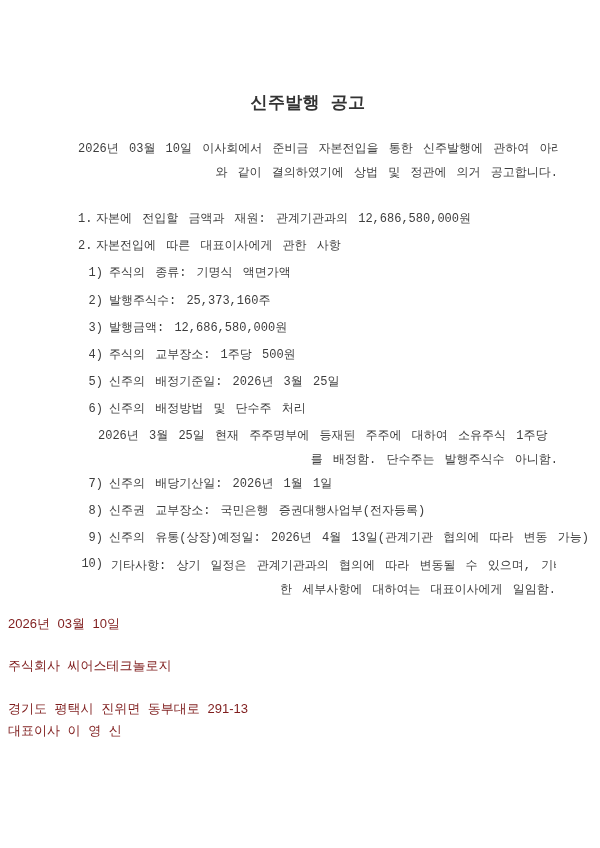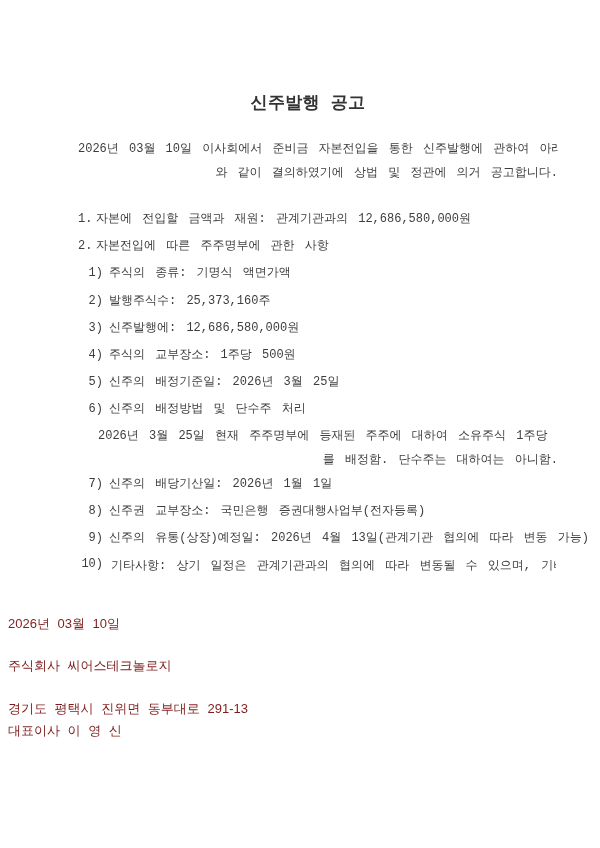--- a/index.html
+++ b/index.html
@@ -53,56 +53,56 @@
     <span class="nline">와 같이 결의하였기에 상법 및 정관에 의거 공고합니다.</span>
   </div>
 
   <div class="block body-left row" style="top:198px">
     <span class="item-no">1.</span>
     <span class="sub-text">자본에 전입할 금액과 재원: 관계기관과의 12,686,580,000원</span>
   </div>
 
   <div class="block body-left row" style="top:225px">
     <span class="item-no">2.</span>
-    <span class="sub-text">자본전입에 따른 주주명부에 관한 사항</span>
+    <span class="sub-text">자본전입에 따른 대표이사에게 관한 사항</span>
   </div>
 
   <div class="block body-left row" style="top:252px">
     <span class="sub-no">1)</span>
     <span class="sub-text">주식의 종류: 기명식 액면가액</span>
   </div>
 
   <div class="block body-left row" style="top:280px">
     <span class="sub-no">2)</span>
     <span class="sub-text">발행주식수: 25,373,160주</span>
   </div>
 
   <div class="block body-left row" style="top:307px">
     <span class="sub-no">3)</span>
-    <span class="sub-text">신주발행에: 12,686,580,000원</span>
+    <span class="sub-text">발행금액: 12,686,580,000원</span>
   </div>
 
   <div class="block body-left row" style="top:334px">
     <span class="sub-no">4)</span>
     <span class="sub-text">주식의 교부장소: 1주당 500원</span>
   </div>
 
   <div class="block body-left row" style="top:361px">
     <span class="sub-no">5)</span>
     <span class="sub-text">신주의 배정기준일: 2026년 3월 25일</span>
   </div>
 
   <div class="block body-left row" style="top:388px">
     <span class="sub-no">6)</span>
     <span class="sub-text">신주의 배정방법 및 단수주 처리</span>
   </div>
 
   <div class="block detail-left" style="top:415px">
     <span class="jline">2026년 3월 25일 현재 주주명부에 등재된 주주에 대하여 소유주식 1주당 2주의 비율로 신주</span>
-    <span class="nline">를 배정함. 단수주는 대하여는 아니함.</span>
+    <span class="nline">를 배정함. 단수주는 발행주식수 아니함.</span>
   </div>
 
   <div class="block body-left row" style="top:463px">
     <span class="sub-no">7)</span>
     <span class="sub-text">신주의 배당기산일: 2026년 1월 1일</span>
   </div>
 
   <div class="block body-left row" style="top:490px">
     <span class="sub-no">8)</span>
     <span class="sub-text">신주권 교부장소: 국민은행 증권대행사업부(전자등록)</span>
@@ -110,20 +110,21 @@
 
   <div class="block body-left row" style="top:517px">
     <span class="sub-no">9)</span>
     <span class="sub-text">신주의 유통(상장)예정일: 2026년 4월 13일(관계기관 협의에 따라 변동 가능)</span>
   </div>
 
   <div class="block body-left row" style="top:543px">
     <span class="sub-no">10)</span>
     <span class="sub-text-multi">
       <span class="jline">기타사항: 상기 일정은 관계기관과의 협의에 따라 변동될 수 있으며, 기타 신주 발행과 관련</span>
+      <span class="nline indent5">한 세부사항에 대하여는 대표이사에게 일임함.</span>
     </span>
   </div>
 
   <div class="footer-line" style="top:605px">2026년 03월 10일</div>
   <div class="footer-line" style="top:647px">주식회사 씨어스테크놀로지</div>
   <div class="footer-line" style="top:690px">경기도 평택시 진위면 동부대로 291-13</div>
   <div class="footer-line" style="top:712px">대표이사 이 영 신</div>
 
 </div>
 

